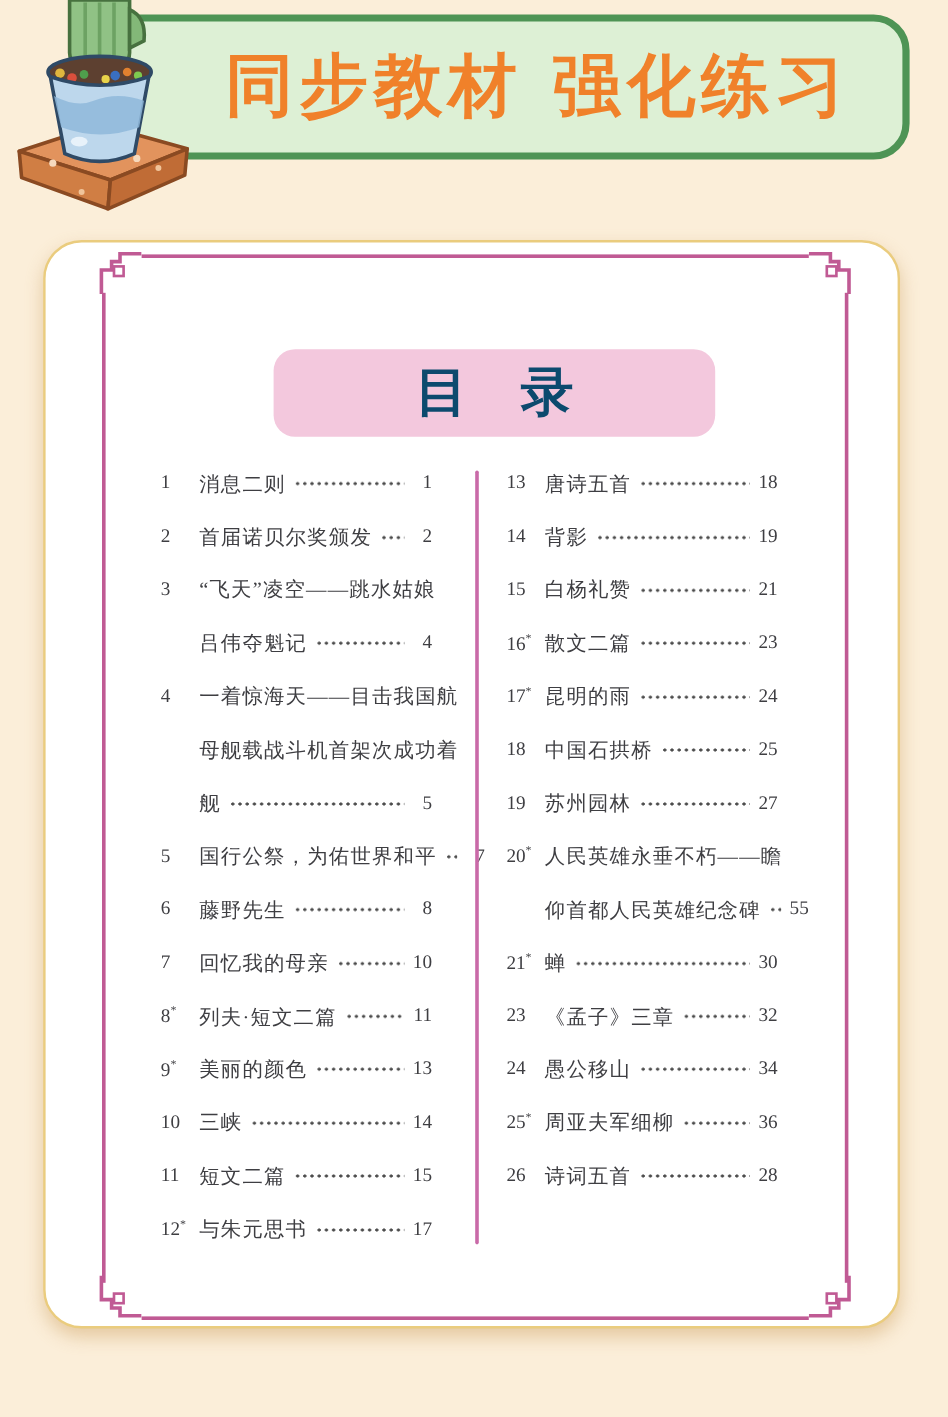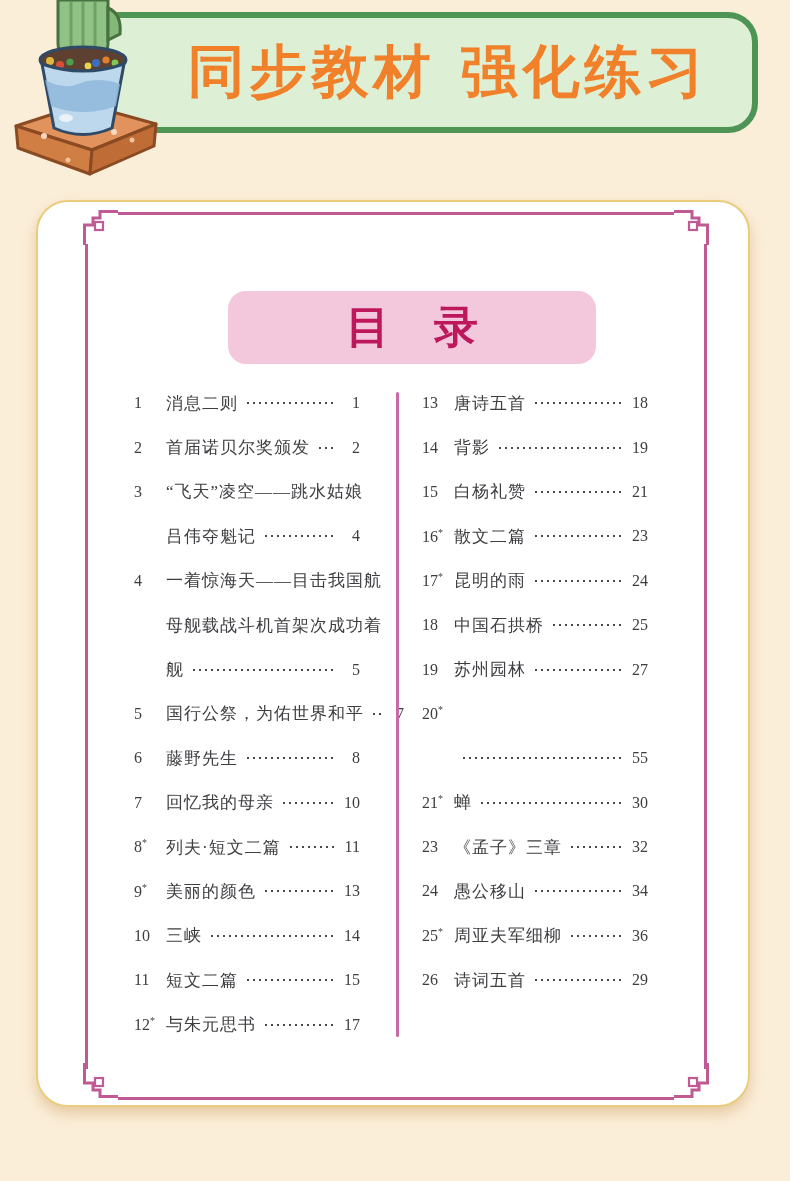--- a/index.html
+++ b/index.html
@@ -52,21 +52,21 @@
   .c-bl{left:82px;top:1063px;transform:scaleY(-1);}
   .c-br{left:674px;top:1063px;transform:scale(-1,-1);}
 
   
   .title-box{
     position:absolute;left:228px;top:291px;width:368px;height:73px;
     background:#f3c8dd;border-radius:18px;
     display:flex;align-items:center;justify-content:center;
   }
   .title-text{
-    font-size:44px;font-weight:bold;color:#be185d;
+    font-size:44px;font-weight:bold;color:#0c4a6e;
     font-family:Liberation Serif, serif;
   }
 
   
   .col{position:absolute;top:381px;width:226px;}
   .col-left{left:134px;}
   .col-right{left:422px;}
   .divider{
     position:absolute;left:396px;top:392px;width:3px;height:645px;
     background:#c96aa8;border-radius:2px;
@@ -325,23 +325,25 @@
         <div class="tline">
           <span class="num">19</span>
           <span class="txt">苏州园林</span>
           <span class="leader"></span>
           <span class="pg">27</span>
         </div>
       </div>
       <div class="entry">
         <div class="tline">
           <span class="num">20<sup>*</sup></span>
+          <span class="txt">人民英雄永垂不朽——瞻</span>
         </div>
         <div class="tline">
           <span class="num"></span>
+          <span class="txt">仰首都人民英雄纪念碑</span>
           <span class="leader"></span>
           <span class="pg">55</span>
         </div>
       </div>
       <div class="entry">
         <div class="tline">
           <span class="num">21<sup>*</sup></span>
           <span class="txt">蝉</span>
           <span class="leader"></span>
           <span class="pg">30</span>
@@ -369,18 +371,18 @@
           <span class="txt">周亚夫军细柳</span>
           <span class="leader"></span>
           <span class="pg">36</span>
         </div>
       </div>
       <div class="entry">
         <div class="tline">
           <span class="num">26</span>
           <span class="txt">诗词五首</span>
           <span class="leader"></span>
-          <span class="pg">29</span>
+          <span class="pg">28</span>
         </div>
       </div>
     </div>
 
 </div>
 
 </body></html>

